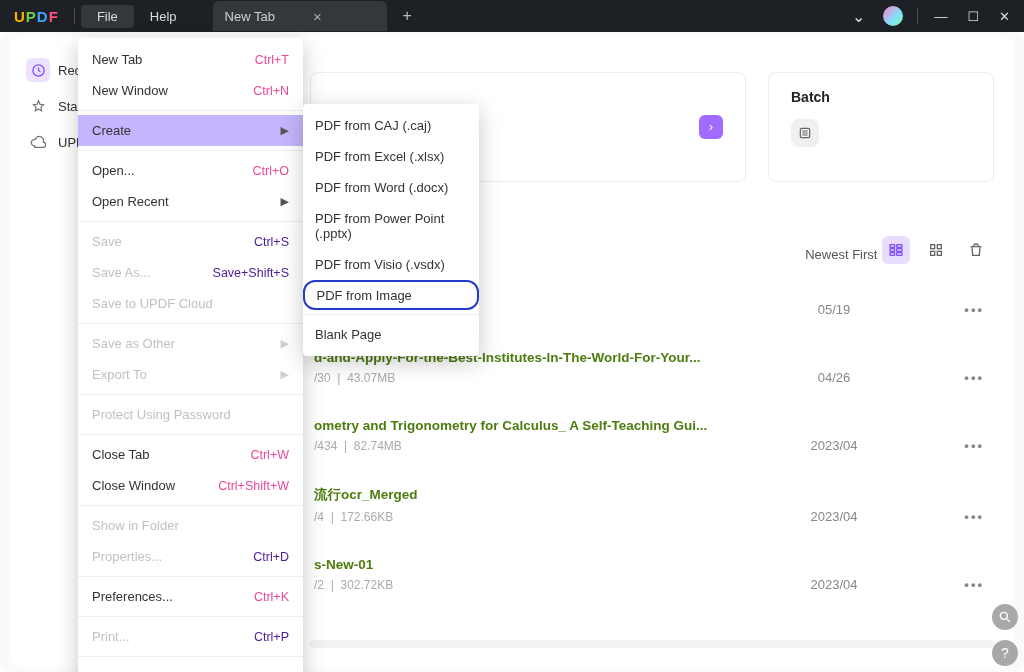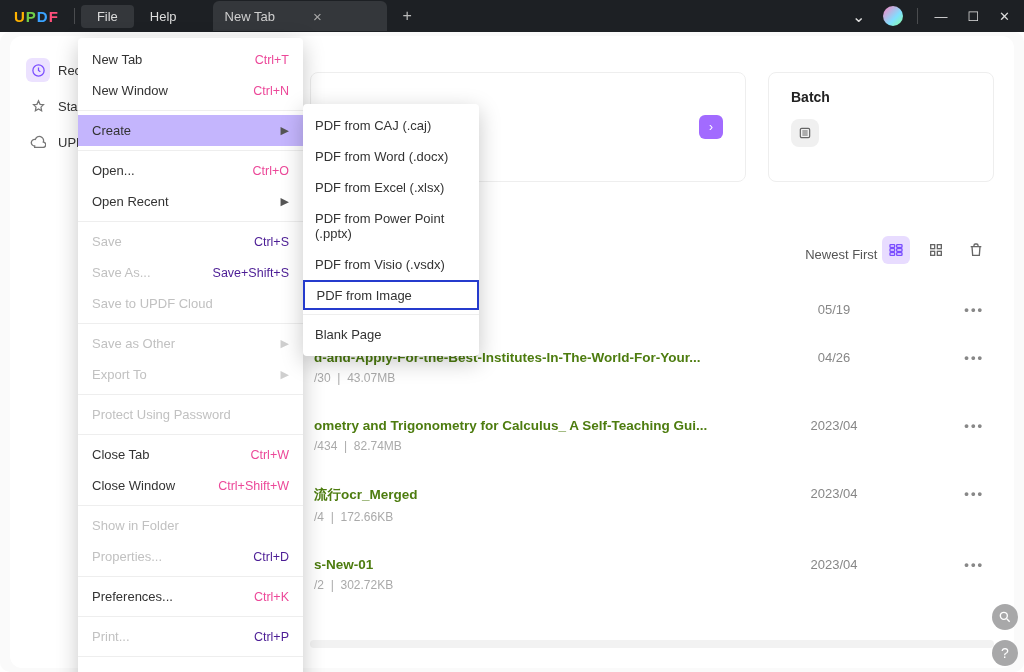--- a/index.html
+++ b/index.html
@@ -29,21 +29,21 @@
   .card .title{font-weight:600;font-size:14px;color:#222;margin-bottom:14px}
   .arrowbtn{width:24px;height:24px;border-radius:6px;background:#a26bff;margin-left:auto;display:flex;align-items:center;justify-content:center;color:#fff;font-size:12px}
   .batchicon{width:28px;height:28px;border-radius:8px;background:#f0f0f0;display:flex;align-items:center;justify-content:center;color:#666;margin-top:4px}
   .listctrl{position:absolute;left:200px;right:20px;top:200px;height:36px;display:flex;align-items:center}
   .sortsel{margin-left:auto;margin-right:92px;color:#555;font-size:13px;padding:4px 6px;cursor:default}
   .caret{font-size:9px;color:#888;margin-left:6px}
   .viewtoggles{position:absolute;right:24px;top:200px;display:flex;gap:12px;align-items:center}
   .vbtn{width:28px;height:28px;border-radius:6px;display:flex;align-items:center;justify-content:center;color:#666}
   .vbtn.active{background:#e8dcff;color:#7a4dff}
   .filelist{position:absolute;left:200px;right:20px;top:250px;bottom:48px;overflow:hidden}
-  .row{display:flex;align-items:flex-start;padding:16px 4px;border-bottom:1px solid transparent}
+  .row{display:flex;align-items:flex-end;padding:16px 4px;border-bottom:1px solid transparent}
   .rmain{flex:1;min-width:0}
   .rtitle{font-size:13.5px;font-weight:700;color:#4d7c0f;overflow:hidden;text-overflow:ellipsis;white-space:nowrap}
   .rmeta{font-size:12px;color:#aaa;margin-top:6px}
   .rdate{width:200px;text-align:center;color:#878787;font-size:13px}
   .rmore{width:50px;text-align:right;color:#888;font-weight:700;letter-spacing:2px;padding-right:6px}
   .bottombar{position:absolute;left:200px;right:20px;bottom:20px;height:8px;background:#f2f2f2;border-radius:6px}
   .fabcol{position:absolute;right:6px;bottom:6px;display:flex;flex-direction:column;gap:10px}
   .fab{width:26px;height:26px;border-radius:50%;background:#a8a8a9;color:#fff;display:flex;align-items:center;justify-content:center;font-size:14px}
 
   
@@ -52,21 +52,21 @@
   .mi .sc{margin-left:auto;color:#ec4899;font-size:12.5px}
   .mi.hover{background:#c4b5fd}
   .mi.disabled{color:#c1c1c1}
   .mi.disabled .sc{color:#4c1d95}
   .mi .sub{margin-left:auto;color:#555;font-size:11px}
   .mi.disabled .sub{color:#cfcfcf}
   .msep{height:1px;background:#eee;margin:4px 0}
 
   .submenu{position:absolute;left:303px;top:104px;width:176px;background:#fff;border-radius:4px;box-shadow:0 6px 22px rgba(0,0,0,0.22);padding:6px 0;z-index:60}
   .smi{padding:8px 12px;font-size:13px;color:#333}
-  .smi.highlight{border:2.5px solid #253bcd;padding:5.5px 11.5px;border-radius:0}
+  .smi.highlight{border:2.5px solid #253bcd;padding:5.5px 11.5px;border-radius:12px}
 </style>
 </head>
 <body>
 
 <div class="titlebar">
   <div class="logo">
     <span style="color:#ffb300">U</span>
     <span style="color:#6fcf49">P</span>
     <span style="color:#3aa3ff">D</span>
     <span style="color:#ff4f7b">F</span>
@@ -305,20 +305,20 @@
     </div>
   <div class="msep"></div>
   <div class="mi">
       <span>Quit UPDF</span>
       <span class="sc">Ctrl+Q</span>
     </div>
 </div>
 
 <div class="submenu">
   <div class="smi">PDF from CAJ (.caj)</div>
+  <div class="smi">PDF from Excel (.xlsx)</div>
   <div class="smi">PDF from Word (.docx)</div>
-  <div class="smi">PDF from Excel (.xlsx)</div>
   <div class="smi">PDF from Power Point (.pptx)</div>
   <div class="smi">PDF from Visio (.vsdx)</div>
   <div class="smi highlight">PDF from Image</div>
   <div class="msep"></div>
   <div class="smi">Blank Page</div>
 </div>
 
 </body></html>

